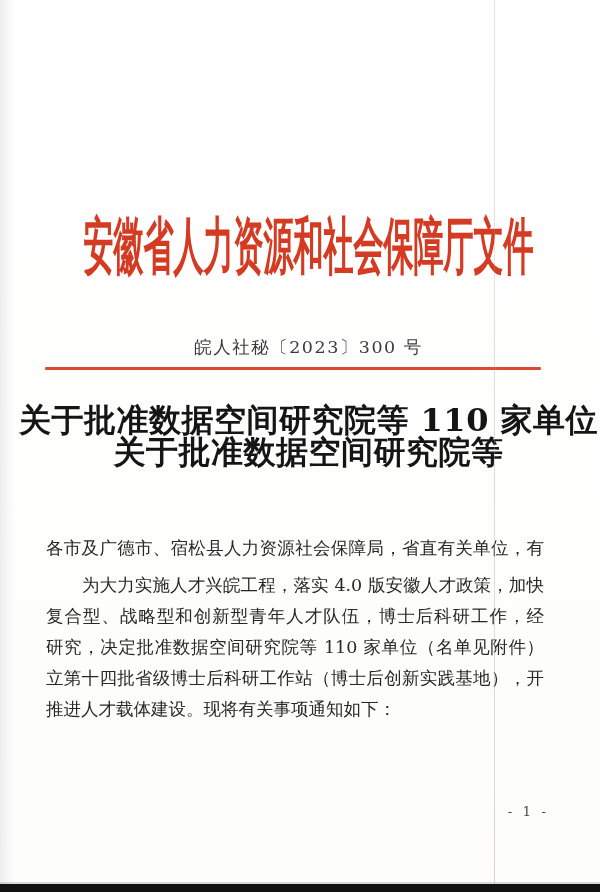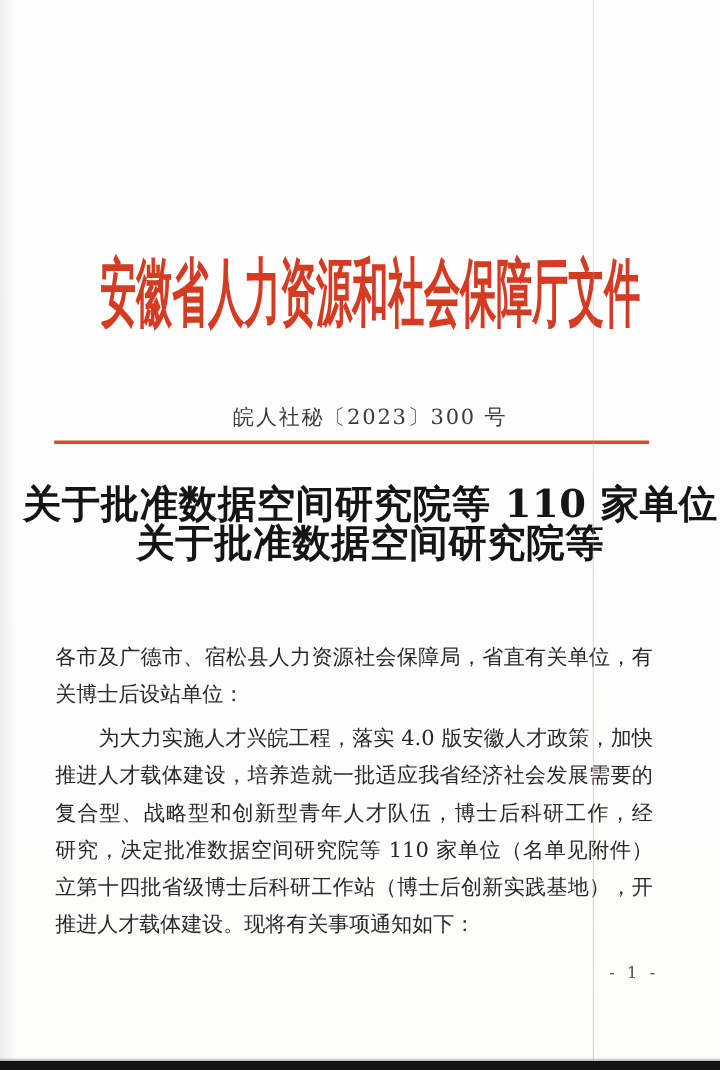--- a/index.html
+++ b/index.html
@@ -153,24 +153,22 @@
 
   <div class="red-rule" style="background: rgb(220, 75, 48);"></div>
 
   <div class="doc-title">
     <div class="title-line">关于批准数据空间研究院等 110 家单位</div>
     <div class="title-line">关于批准数据空间研究院等</div>
   </div>
 
   <div class="doc-body">
     <div class="line j">各市及广德市、宿松县人力资源社会保障局，省直有关单位，有</div>
-    <div class="line">关博士后设站单位：</div>
     <div class="para">
       <div class="line j indent">为大力实施人才兴皖工程，落实 4.0 版安徽人才政策，加快</div>
-      <div class="line j">推进人才载体建设，培养造就一批适应我省经济社会发展需要的</div>
       <div class="line j">复合型、战略型和创新型青年人才队伍，博士后科研工作，经</div>
       <div class="line j">研究，决定批准数据空间研究院等 110 家单位（名单见附件）设</div>
       <div class="line j">立第十四批省级博士后科研工作站（博士后创新实践基地），开展</div>
       <div class="line">推进人才载体建设。现将有关事项通知如下：</div>
     </div>
   </div>
 
   <div class="page-number">- 1 -</div>
 
   <div class="crease-line"></div>

